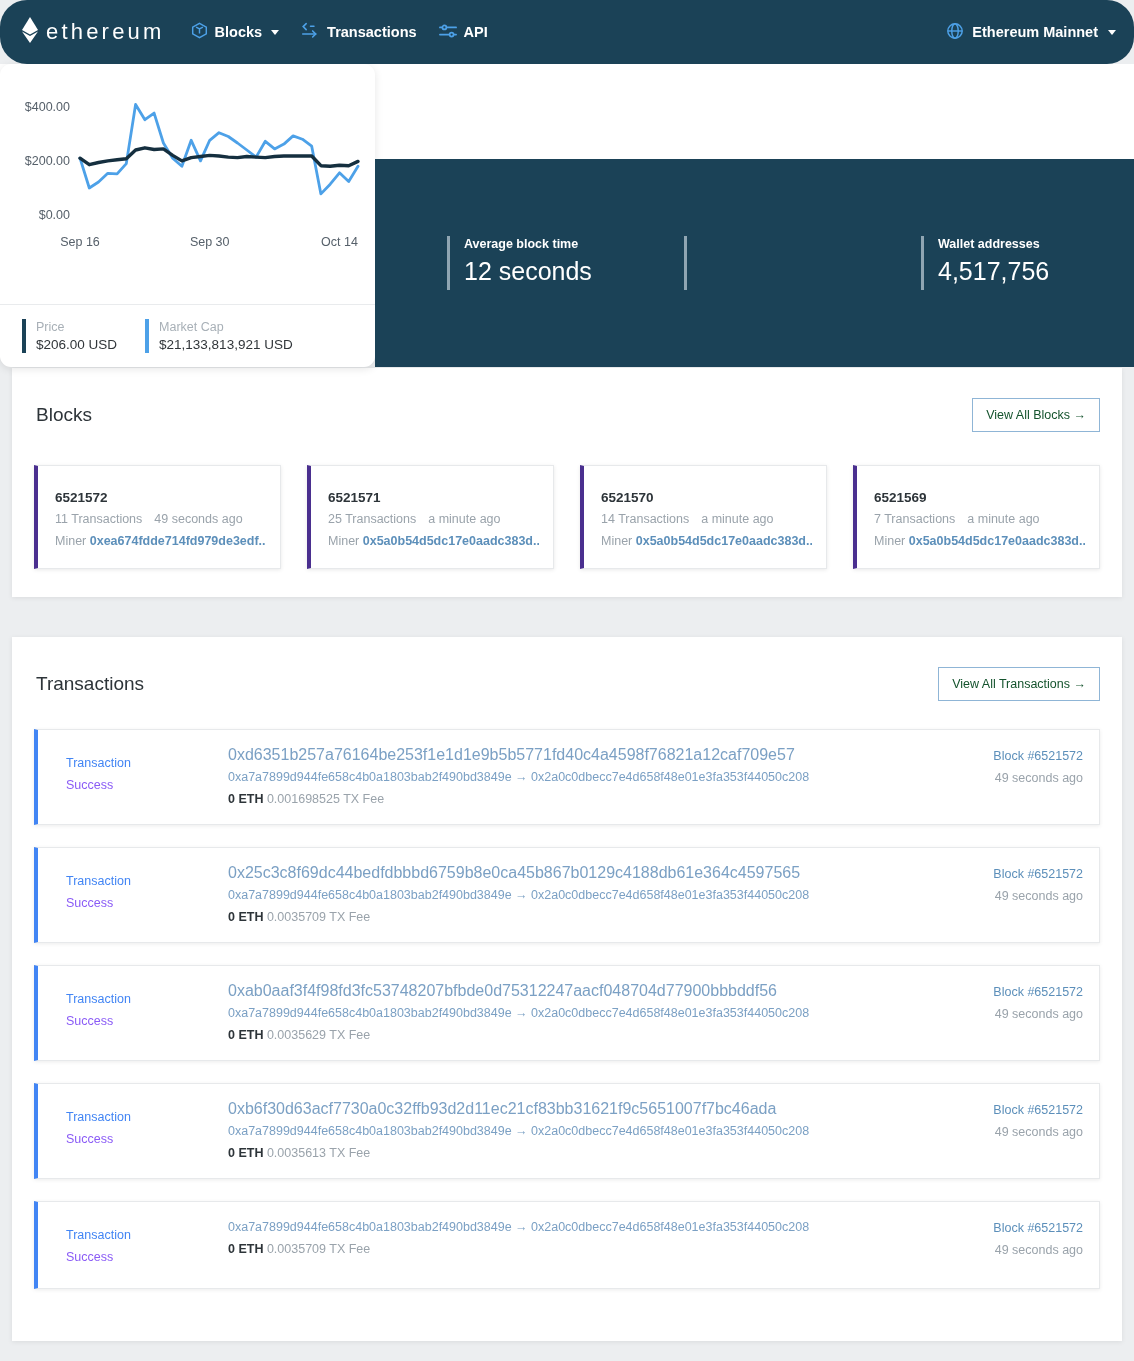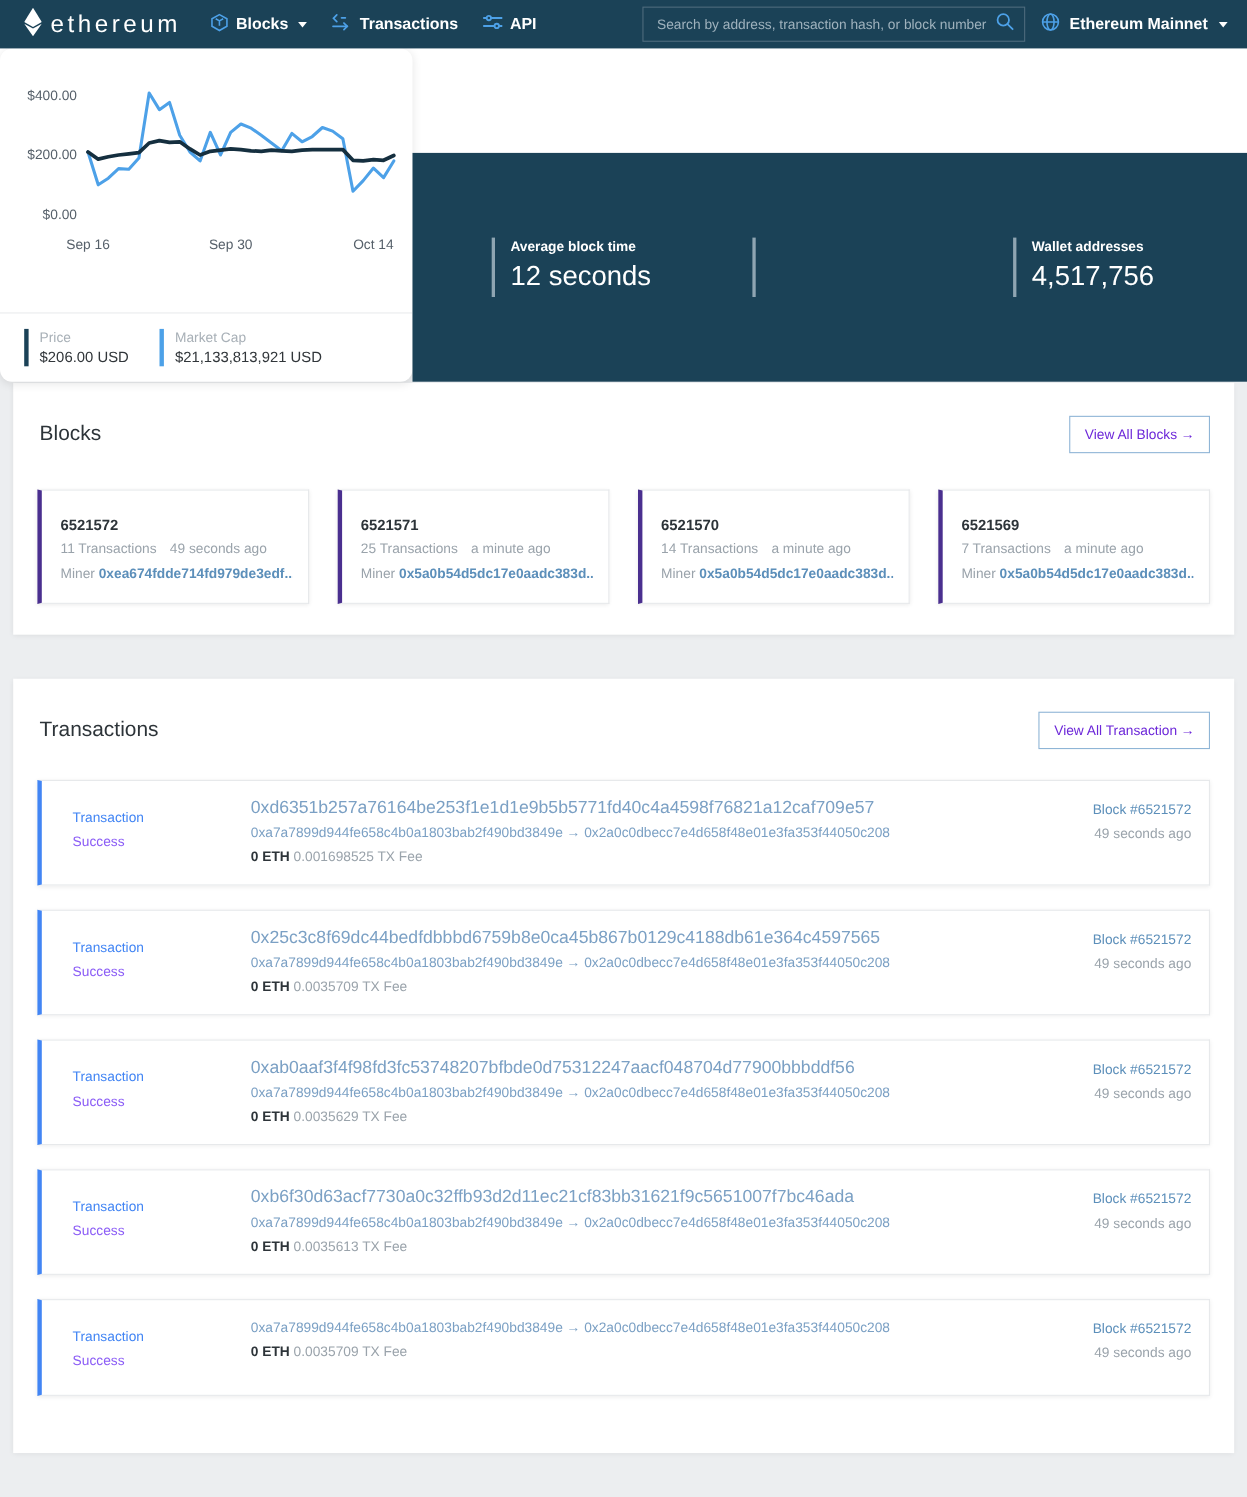--- a/index.html
+++ b/index.html
@@ -7,27 +7,28 @@
 
   html, body {
     width: 1134px;
     background: #eceef0;
     font-family: "Liberation Sans", sans-serif;
     -webkit-font-smoothing: antialiased;
   }
 
   
   .navbar {
-    height: 44px;
+    height: 64px;
     background: #1b4257;
     display: flex;
     align-items: center;
     padding: 0 18px 0 22px;
     position: relative;
     z-index: 5;
+    border-radius: 27px;
   }
   .brand {
     display: flex;
     align-items: center;
     gap: 8px;
     margin-right: 26px;
   }
   .brand-logo { display: block; }
   .brand-text {
     color: #ffffff;
@@ -166,21 +167,21 @@
     padding: 0 0 0 2px;
   }
   .panel-title {
     font-size: 19px;
     font-weight: 400;
     color: #2d3439;
   }
   .view-all-btn {
     border: 1px solid #8fb5d6;
     background: #ffffff;
-    color: #6d28d9;
+    color: #14532d;
     font-size: 12.5px;
     font-family: "Liberation Sans", sans-serif;
     padding: 9px 13px;
     cursor: pointer;
     white-space: nowrap;
   }
 
   
   .block-grid {
     display: flex;
@@ -339,29 +340,20 @@
             <path d="M1 12 H19"></path>
           <circle cx="6" cy="4" r="2.2" fill="#1b4257"></circle>
           <circle cx="14" cy="12" r="2.2" fill="#1b4257"></circle>
         </svg>
       </span>
       <span>API</span>
     </a>
   </div>
 
   <div class="nav-right">
-    <div class="search-box">
-      <input type="text" placeholder="Search by address, transaction hash, or block number" style="">
-      <span>
-        <svg width="17" height="17" viewBox="0 0 18 18" fill="none" stroke="#4da1e8" stroke-width="1.7">
-          <circle cx="7.5" cy="7.5" r="5.5"></circle>
-            <path d="M11.6 11.6 L16.5 16.5" stroke-linecap="round"></path>
-        </svg>
-      </span>
-    </div>
 
     <div class="network-select">
       <span>
         <svg width="18" height="18" viewBox="0 0 20 20" fill="none" stroke="#4da1e8" stroke-width="1.6">
           <circle cx="10" cy="10" r="8"></circle>
             <path d="M2 10 H18"></path>
             <ellipse cx="10" cy="10" rx="3.6" ry="8"></ellipse>
         </svg>
       </span>
       <span>Ethereum Mainnet</span>
@@ -449,21 +441,21 @@
         <div class="block-number">6521569</div>
         <div class="block-meta"><span>7 Transactions</span><span class="gapspan"></span><span>a minute ago</span></div>
         <div class="block-miner"><span>Miner </span><a>0x5a0b54d5dc17e0aadc383d...</a></div>
       </div>
     </div>
 </div>
 
 <div class="panel tx-panel">
   <div class="panel-head">
     <div class="panel-title">Transactions</div>
-    <button class="view-all-btn">View All Transaction →</button>
+    <button class="view-all-btn">View All Transactions →</button>
   </div>
   <div class="tx-list" id="tx-list">
       <div class="tx-row" style="border-left-color: rgb(66, 133, 244);">
         <div class="tx-left">
           <div class="tx-kind">Transaction</div>
           <div class="tx-status">Success</div>
         </div>
         <div class="tx-mid">
           <div class="tx-hash">0xd6351b257a76164be253f1e1d1e9b5b5771fd40c4a4598f76821a12caf709e57</div>
           <div class="tx-addr">0xa7a7899d944fe658c4b0a1803bab2f490bd3849e → 0x2a0c0dbecc7e4d658f48e01e3fa353f44050c208</div>

